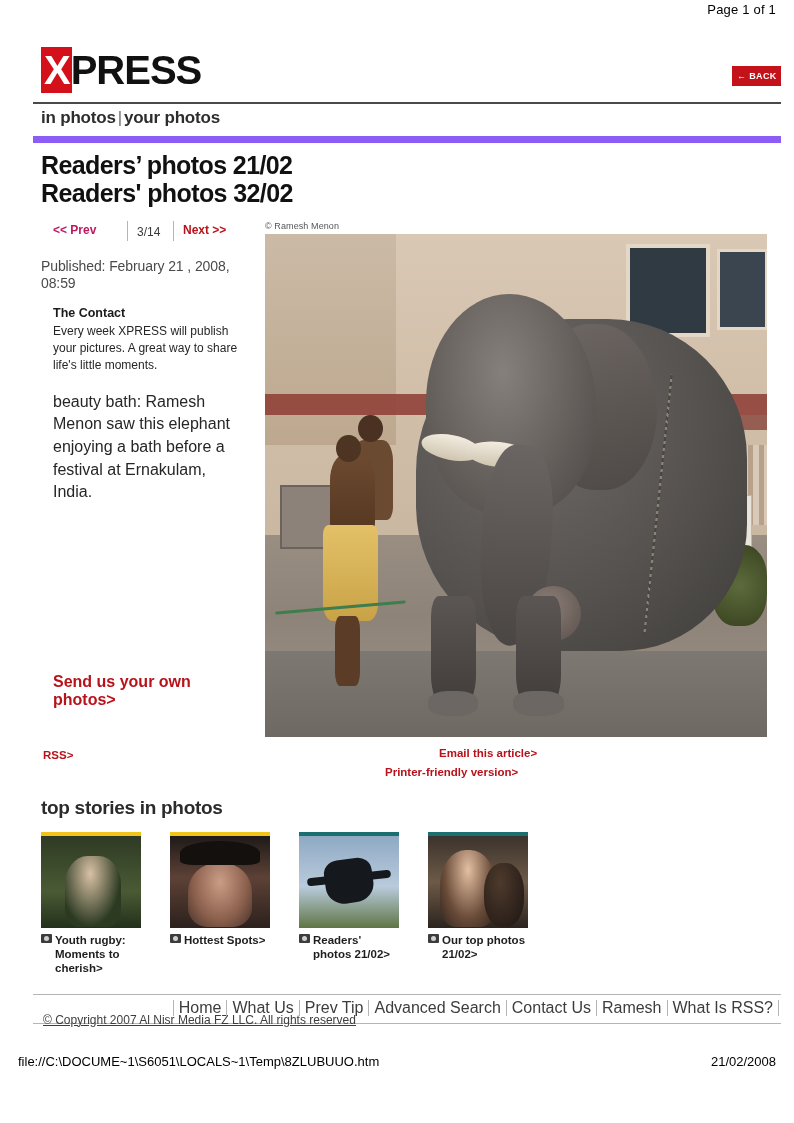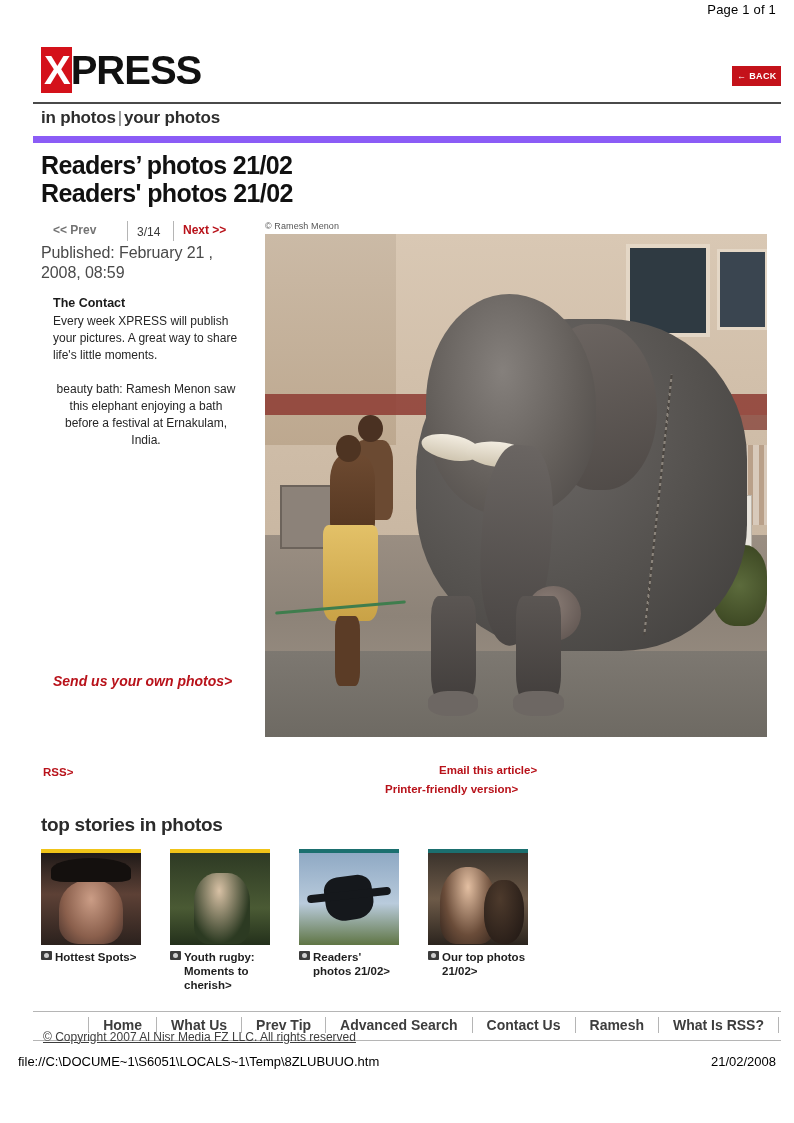--- a/index.html
+++ b/index.html
@@ -138,21 +138,21 @@
   }
   .pager {
     position: relative;
     height: 22px;
     font-size: 12px;
     font-weight: bold;
   }
   .pager .prev {
     position: absolute;
     left: 12px; top: 2px;
-    color: #737373;
+    color: #be185d;
   }
   .pager .count {
     position: absolute;
     left: 96px; top: 4px;
     color: #3a3a3a;
     font-weight: normal;
     font-size: 12px;
   }
   .pager .next {
     position: absolute;
@@ -161,22 +161,22 @@
   }
   .pager .divider-l, .pager .divider-r {
     position: absolute;
     top: 0; height: 20px;
     border-left: 1px solid #b5b5b5;
   }
   .pager .divider-l { left: 86px; }
   .pager .divider-r { left: 132px; }
 
   .published {
-    margin-top: 0;
-    font-size: 16px;
+    margin-top: 15px;
+    font-size: 14px;
     color: #4a4a4a;
     line-height: 1.25;
     letter-spacing: -0.1px;
   }
   .topline-title {
     margin-top: 13px;
     margin-left: 12px;
     font-size: 12.5px;
     font-weight: bold;
     color: #1a1a1a;
@@ -185,34 +185,32 @@
     margin-top: 3px;
     margin-left: 12px;
     font-size: 12px;
     color: #262626;
     line-height: 1.42;
     width: 186px;
   }
   .caption-body {
     margin-top: 17px;
     margin-left: 12px;
-    font-size: 12px;
+    font-size: 16px;
     color: #262626;
     line-height: 1.42;
     width: 186px;
-    text-align: center;
   }
   .send-photos {
     position: absolute;
     left: 12px;
     top: 452px;
-    font-size: 14px;
+    font-size: 16px;
     font-weight: bold;
     color: #b8121a;
-    font-style: italic;
   }
 
   
   .photo-wrap {
     position: absolute;
     left: 232px;
     top: 0;
     width: 502px;
   }
   .photo-credit {
@@ -357,21 +355,21 @@
   }
   .ph-greenery {
     position: absolute; right: 0; top: 62%; width: 11%; height: 16%;
     background: radial-gradient(circle at 50% 50%,#5c6b3c,#38421f);
     border-radius: 40%;
   }
 
   
   .links-row {
     position: relative;
-    margin-top: 19px;
+    margin-top: 2px;
     height: 44px;
   }
   .rss-link {
     position: absolute;
     left: 10px; top: 6px;
     font-size: 11.5px;
     font-weight: bold;
     color: #b8121a;
   }
   .email-link {
@@ -490,28 +488,27 @@
     text-decoration: underline;
   }
   .footer-links {
     position: absolute;
     right: 2px; top: 5px;
     display: flex;
     align-items: stretch;
     height: 16px;
   }
   .footer-links a {
-    font-size: 14px;
+    font-size: 16px;
     color: #3d3d3d;
     text-decoration: none;
-    padding: 0 14px;
+    padding: 0 5px;
     border-right: 1px solid #b5b5b5;
     line-height: 16px;
     white-space: nowrap;
-    font-weight: bold;
   }
   .footer-links a:first-child { border-left: 1px solid #b5b5b5; }
 </style>
 </head>
 <body>
 
 <div class="page">
 
   <div class="print-header">Page 1 of 1</div>
 
@@ -520,21 +517,21 @@
     <div class="masthead">
       <div class="logo"><span class="x">X</span><span>PRESS</span></div>
       <div class="back-btn"><span class="arrow">←</span><span>BACK</span></div>
     </div>
 
     <div class="section-nav">
       <span>in photos</span><span class="sep">|</span><span>your photos</span>
     </div>
 
     <div class="headline-a">Readers’ photos 21/02</div>
-    <div class="headline-b">Readers' photos 21/02</div>
+    <div class="headline-b">Readers' photos 32/02</div>
 
     <div class="content">
 
       <div class="left-col">
         <div class="pager">
           <span class="prev">&lt;&lt; Prev</span>
           <span class="divider-l"></span>
           <span class="count">3/14</span>
           <span class="divider-r"></span>
           <span class="next">Next &gt;&gt;</span>
@@ -588,28 +585,28 @@
       <span class="rss-link">RSS&gt;</span>
       <span class="email-link">Email this article&gt;</span>
       <span class="printer-link">Printer-friendly version&gt;</span>
     </div>
 
     <div class="top-stories-title">top stories in photos</div>
     <div class="thumbs">
 
       <div class="thumb">
         <div class="bar" style="background:#f0c419"></div>
+        <div class="img t2"></div>
+        <div class="label"><span class="cam-icon"></span><span>Youth rugby: Moments to cherish&gt;</span></div>
+      </div>
+
+      <div class="thumb">
+        <div class="bar" style="background:#f0c419"></div>
         <div class="img t1"></div>
         <div class="label"><span class="cam-icon"></span><span>Hottest Spots&gt;</span></div>
-      </div>
-
-      <div class="thumb">
-        <div class="bar" style="background:#f0c419"></div>
-        <div class="img t2"></div>
-        <div class="label"><span class="cam-icon"></span><span>Youth rugby: Moments to cherish&gt;</span></div>
       </div>
 
       <div class="thumb">
         <div class="bar" style="background:#1b6f6f"></div>
         <div class="img t3"></div>
         <div class="label"><span class="cam-icon"></span><span>Readers' photos 21/02&gt;</span></div>
       </div>
 
       <div class="thumb">
         <div class="bar" style="background:#1b6f6f"></div>

